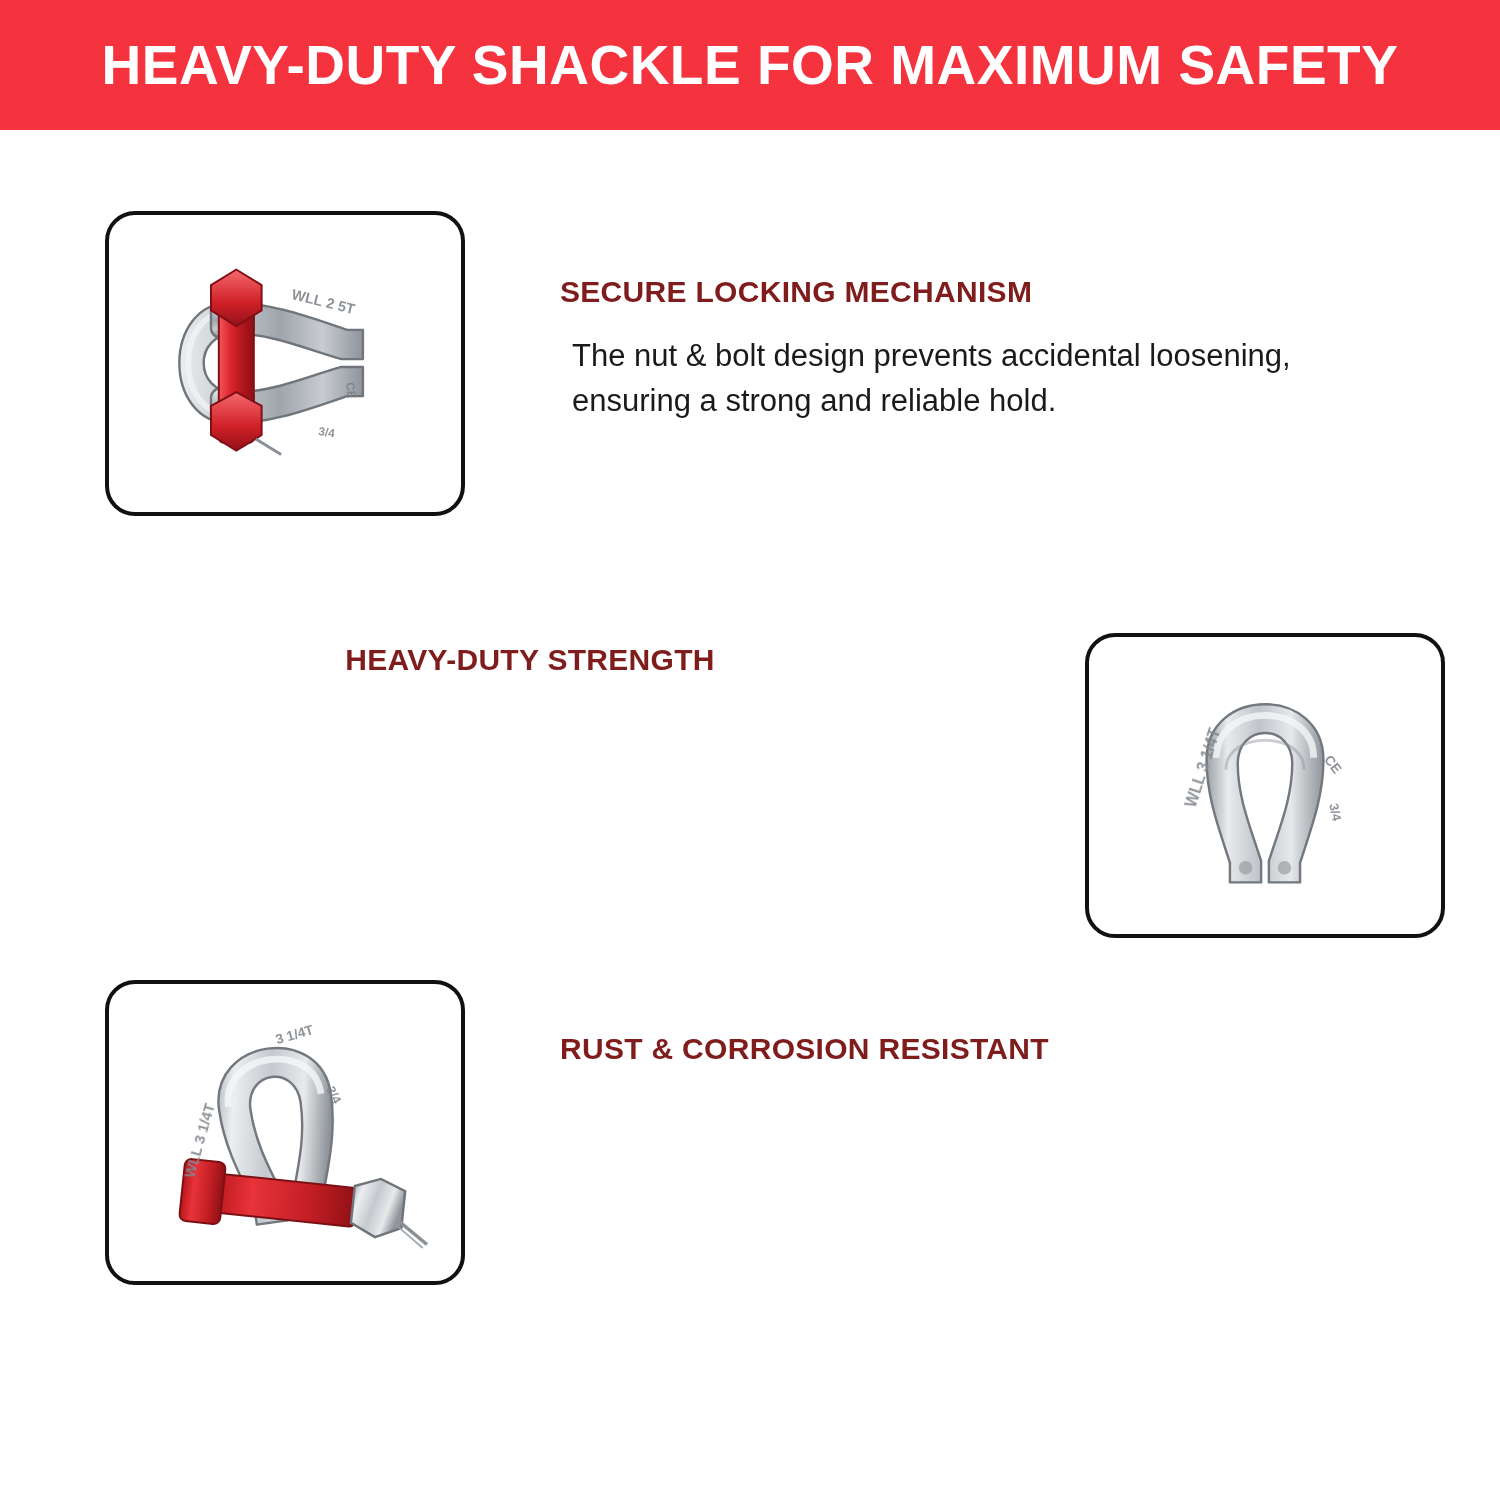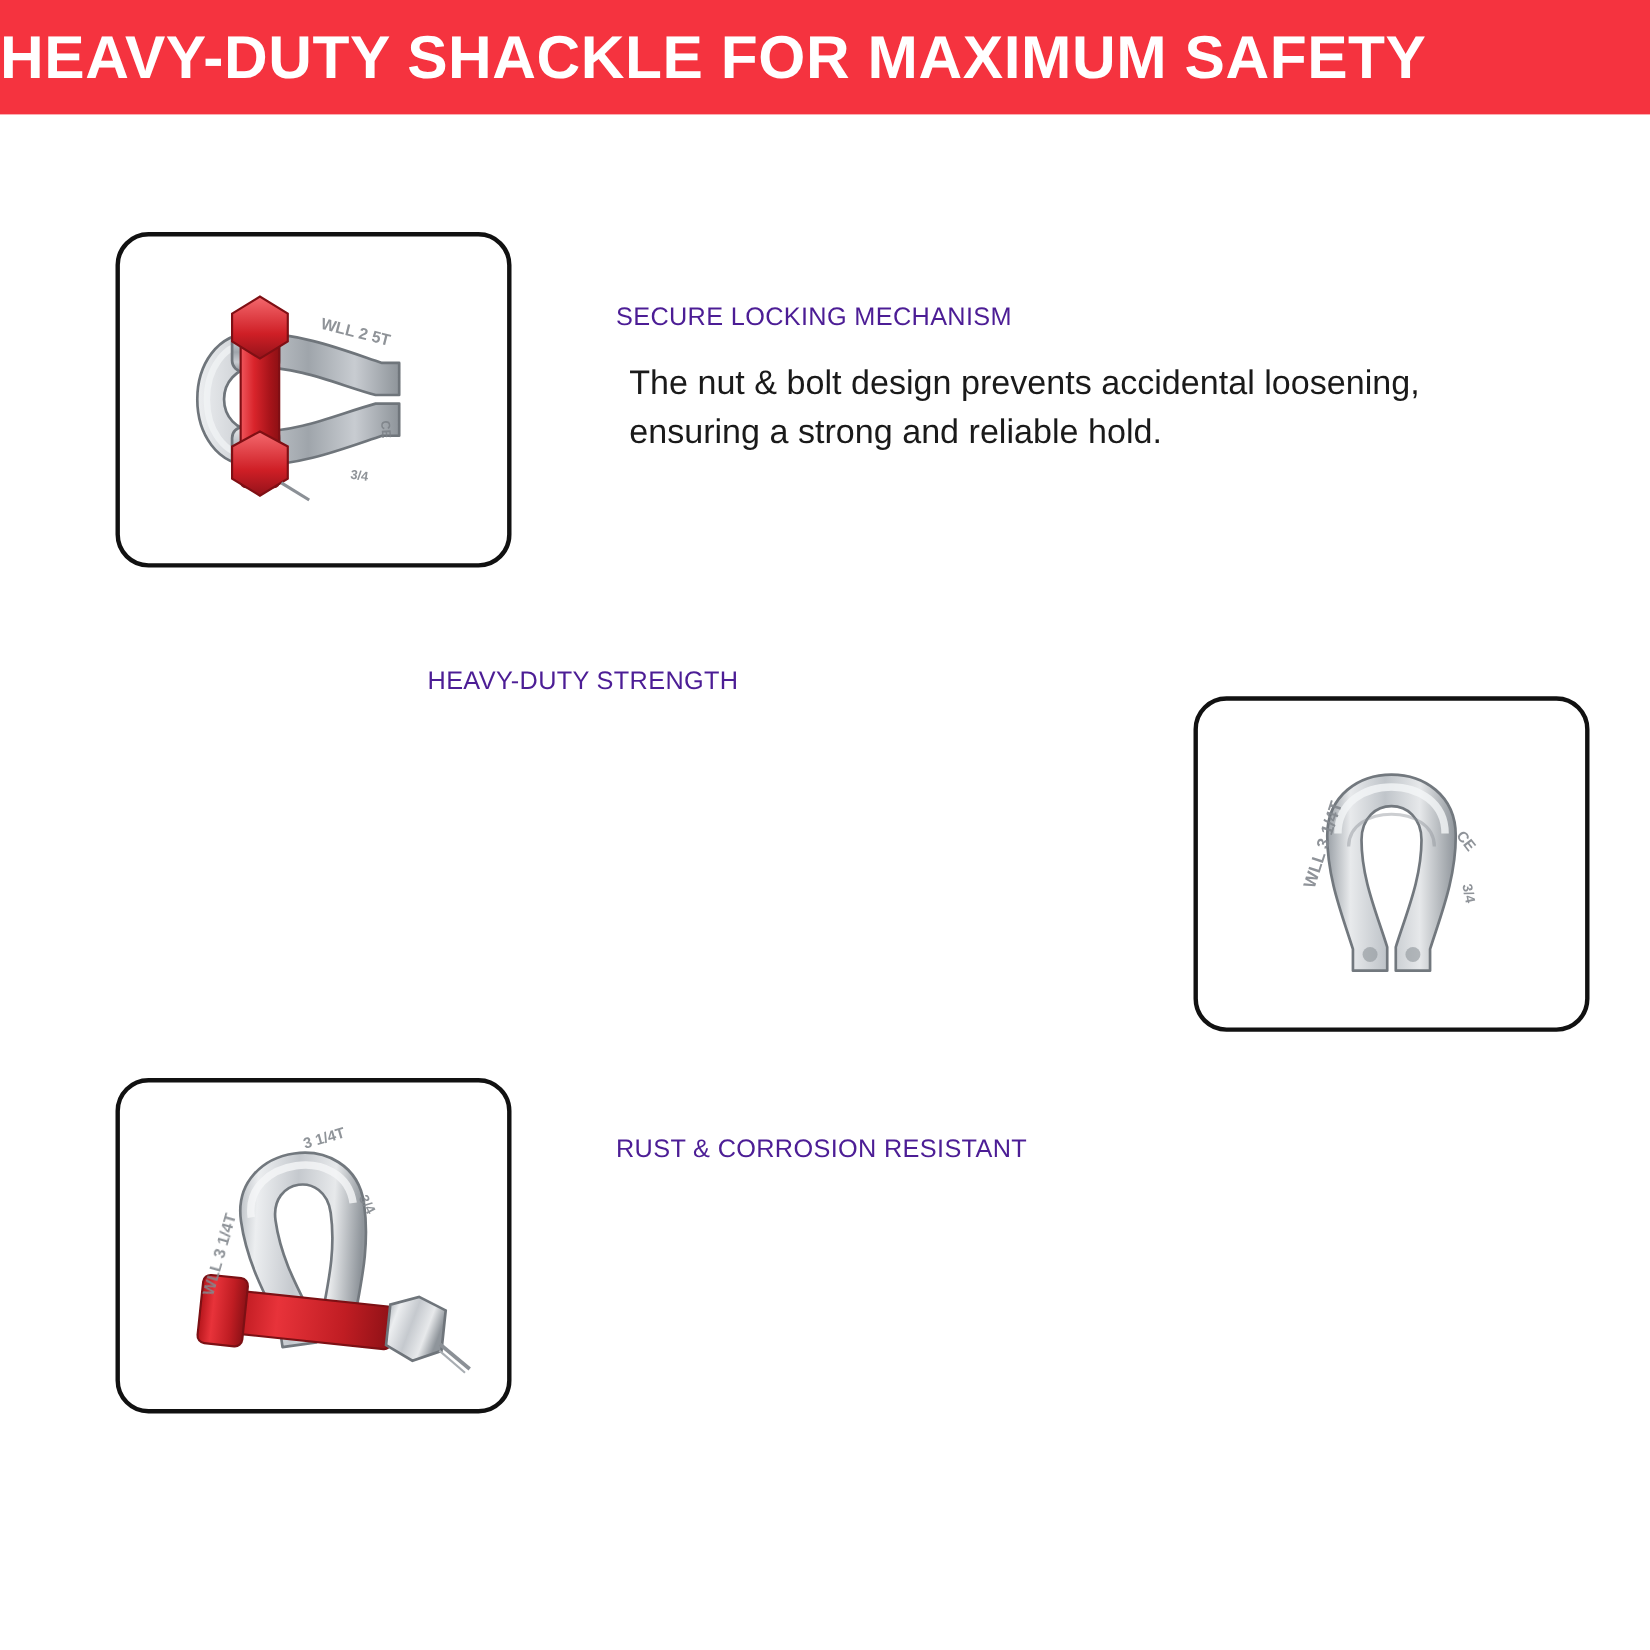--- a/index.html
+++ b/index.html
@@ -19,24 +19,25 @@
     height: 1500px;
     background: #ffffff;
   }
 
   
   .banner {
     position: absolute;
     left: 0;
     top: 0;
     width: 1500px;
-    height: 104px;
+    height: 130px;
     background: #f5333f;
     display: flex;
     align-items: center;
+    justify-content: center;
   }
   .banner-title {
     color: #ffffff;
     font-size: 55px;
     font-weight: 700;
     letter-spacing: 0.5px;
     text-align: center;
     line-height: 1;
     white-space: nowrap;
   }
@@ -47,42 +48,42 @@
     border-radius: 30px;
     background: #ffffff;
     box-sizing: border-box;
     overflow: hidden;
   }
 
   .feature-text {
     position: absolute;
   }
   .feature-title {
-    font-size: 23px;
-    font-weight: 400;
-    color: #4c1d95;
+    font-size: 30px;
+    font-weight: 700;
+    color: #7f1d1d;
     letter-spacing: 0.3px;
     margin: 0 0 26px 0;
     line-height: 1.1;
   }
   .feature-body {
     font-size: 31px;
     font-weight: 400;
     color: #1a1a1a;
     line-height: 1.45;
     margin: 12px;
   }
 
   
   #feature-1-card { left: 105px; top: 211px; width: 360px; height: 305px; }
   #feature-1-text { left: 560px; top: 275px; width: 860px; }
 
   
   #feature-2-card { left: 1085px; top: 633px; width: 360px; height: 305px; }
-  #feature-2-text { left: 80px; top: 606px; width: 900px; text-align: center; }
+  #feature-2-text { left: 80px; top: 643px; width: 900px; text-align: center; }
   #feature-2-text .feature-body { text-align: center; }
 
   
   #feature-3-card { left: 105px; top: 980px; width: 360px; height: 305px; }
   #feature-3-text { left: 560px; top: 1032px; width: 880px; }
 
   
   .shackle-svg { display: block; width: 100%; height: 100%; }
 </style>
 </head>

